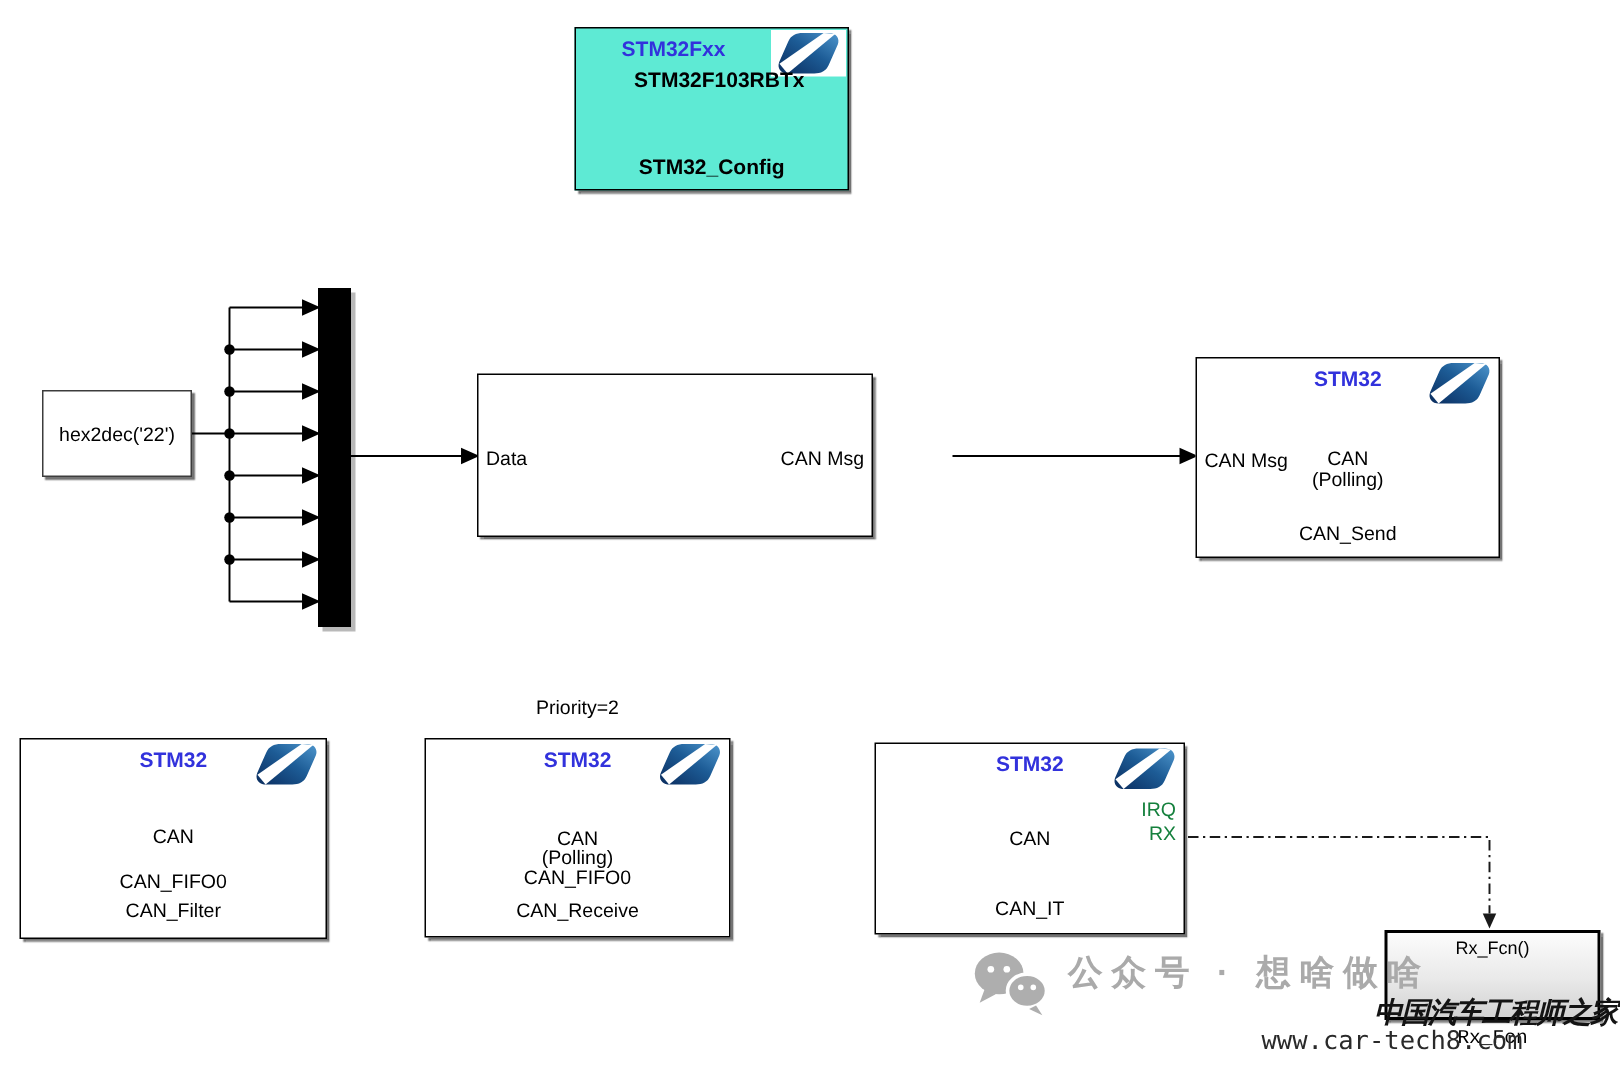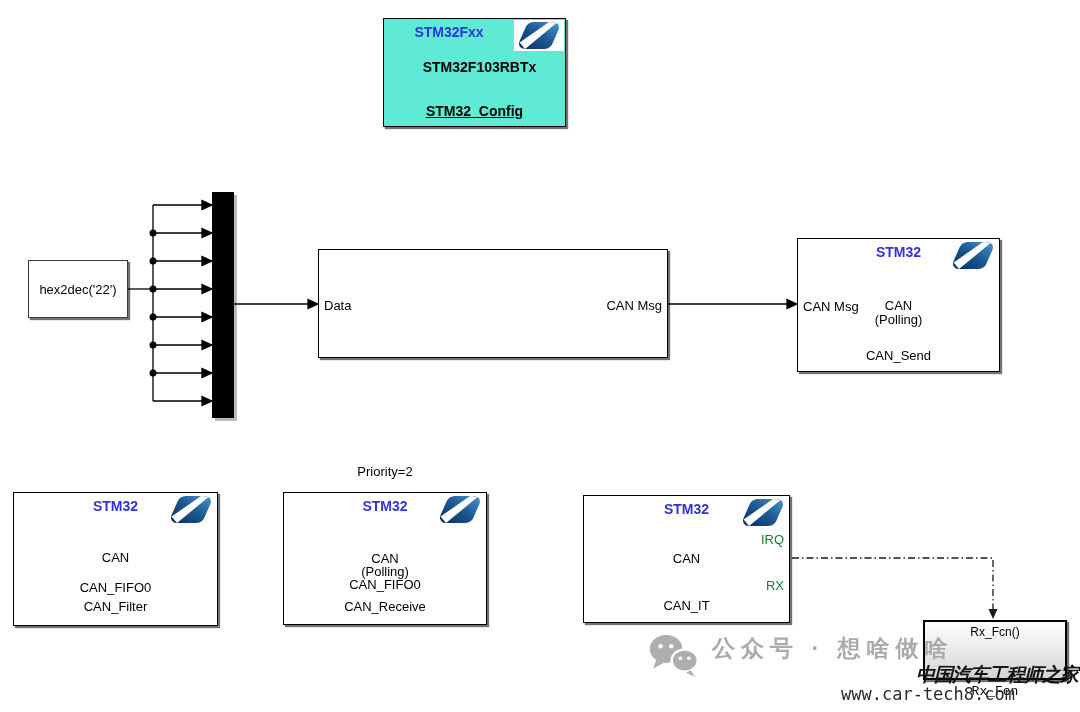--- a/index.html
+++ b/index.html
@@ -114,29 +114,29 @@
   </svg>
 
   <div class="block cyan" style="left:383px;top:18px;width:183px;height:109px;">
     <div class="brand" style="width:130px;">STM32Fxx</div>
     <div class="stlogo">
       <svg viewBox="0 0 64 40">
         <path d="M14.5,37.5 C8,37.5 4.8,32.7 6.8,27.5 L14.6,9.8 C16.8,4.6 21.4,2.5 27,2.5 L49.5,2.5 C56,2.5 59.2,7.3 57.2,12.5 L49.4,30.2 C47.2,35.4 42.6,37.5 37,37.5 Z" fill="url(#stgrad)"></path>
         <path d="M7,29 L45,2.5 L55,3.5 L14,37.5 Z" fill="#fff"></path>
       </svg>
     </div>
-    <div class="ctext bold" style="top:42px;padding-left:10px;">STM32F103RBTx</div>
-    <div class="bname bold" style="bottom:7px;text-decoration:underline;">STM32_Config</div>
+    <div class="ctext bold" style="top:28px;padding-left:10px;">STM32F103RBTx</div>
+    <div class="bname bold" style="bottom:7px;">STM32_Config</div>
   </div>
 
   <div class="block" style="left:28px;top:260px;width:100px;height:58px;border-color:#3c3c3c;padding-left:44px;">
     <div class="ctext" style="top:22px;">hex2dec('22')</div>
   </div>
 
-  <div class="block" style="left:318px;top:249px;width:350px;height:109px;">
+  <div class="block" style="left:318px;top:249px;width:264px;height:109px;">
     <div class="portlabel" style="left:5px;top:48px;">Data</div>
     <div class="ctext" style="top:41px;line-height:14px;">
     </div>
     <div class="portlabel" style="right:5px;top:48px;">CAN Msg</div>
   </div>
 
   <div class="block" style="left:797px;top:238px;width:203px;height:134px;">
     <div class="brand">STM32</div>
     <div class="stlogo">
       <svg viewBox="0 0 64 40">
@@ -185,21 +185,21 @@
 
   <div class="block" style="left:583px;top:495px;width:207px;height:128px;">
     <div class="brand">STM32</div>
     <div class="stlogo">
       <svg viewBox="0 0 64 40">
         <path d="M14.5,37.5 C8,37.5 4.8,32.7 6.8,27.5 L14.6,9.8 C16.8,4.6 21.4,2.5 27,2.5 L49.5,2.5 C56,2.5 59.2,7.3 57.2,12.5 L49.4,30.2 C47.2,35.4 42.6,37.5 37,37.5 Z" fill="url(#stgrad)"></path>
         <path d="M7,29 L45,2.5 L55,3.5 L14,37.5 Z" fill="#fff"></path>
       </svg>
     </div>
     <div class="portlabel red" style="top:36px;">IRQ</div>
-    <div class="portlabel red" style="top:52px;margin-top:30px;">RX</div>
+    <div class="portlabel red" style="top:52px;">RX</div>
     <div class="ctext" style="top:56px;">CAN</div>
     <div class="bname" style="bottom:9px;">CAN_IT</div>
   </div>
 
   <div class="subsys" style="left:923px;top:620px;width:144px;height:60px;">
     <div class="title">Rx_Fcn()</div>
   </div>
   <div class="extname" style="left:923px;top:684px;width:144px;">Rx_Fcn</div>
 
   <div class="watermark">

